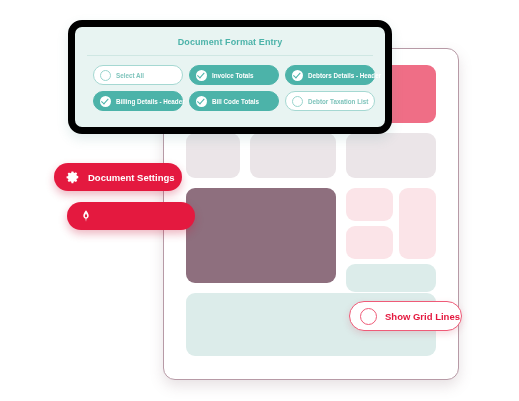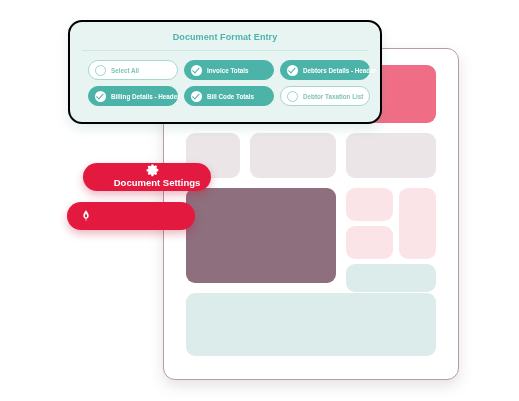--- a/index.html
+++ b/index.html
@@ -44,21 +44,21 @@
   .blk-teal-soft  { background: #dcecea; }
 
   
   .teal-panel {
     position: absolute;
     left: 68px;
     top: 20px;
     width: 310px;
     height: 100px;
     background: #e8f4f2;
-    border: 2px solid #000000;
+    border: 7px solid #000000;
     border-radius: 14px;
     box-shadow: 0 5px 12px rgba(80, 150, 145, 0.16);
   }
   .panel-title {
     position: absolute;
     left: 0; top: 10px;
     width: 100%;
     text-align: center;
     font-size: 9px;
     font-weight: bold;
@@ -229,30 +229,34 @@
       <span class="chk-box"></span>
       <span class="chk-label">Bill Code Totals</span>
     </div>
 
     <div class="chk off" style="left:210px; top:64px; width:90px;">
       <span class="chk-box"></span>
       <span class="chk-label">Debtor Taxation List</span>
     </div>
   </div>
 
-  <div class="red-btn" style="left:83px; top:163px; width:128px;flex-direction:column;">
+  <div class="red-btn" style="left:54px; top:163px; width:128px;">
     <svg class="red-icon" viewBox="0 0 24 24">
       <path fill="#ffffff" d="M12 8.2a3.8 3.8 0 1 0 0 7.6 3.8 3.8 0 0 0 0-7.6zm0 5.7a1.9 1.9 0 1 1 0-3.8 1.9 1.9 0 0 1 0 3.8z"></path>
       <path fill="#ffffff" d="M21 13.6v-3.2l-2.4-.4a6.9 6.9 0 0 0-.8-1.9l1.4-2-2.3-2.3-2 1.4a6.9 6.9 0 0 0-1.9-.8L12.6 2.5H9.4L9 4.9a6.9 6.9 0 0 0-1.9.8l-2-1.4-2.3 2.3 1.4 2a6.9 6.9 0 0 0-.8 1.9l-2.4.4v3.2l2.4.4c.18.66.45 1.3.8 1.9l-1.4 2 2.3 2.3 2-1.4c.6.35 1.24.62 1.9.8l.4 2.4h3.2l.4-2.4c.66-.18 1.3-.45 1.9-.8l2 1.4 2.3-2.3-1.4-2c.35-.6.62-1.24.8-1.9l2.4-.4z"></path>
     </svg>
     <span class="lbl">Document Settings</span>
   </div>
 
   <div class="red-btn" style="left:67px; top:202px; width:128px;">
     <svg class="red-icon" viewBox="0 0 24 24">
       <path fill="#ffffff" d="M12 2.2c-2.9 3.6-4.6 6.6-4.6 9.3 0 2.9 2.1 5 4.6 5s4.6-2.1 4.6-5c0-2.7-1.7-5.7-4.6-9.3z"></path>
       <path fill="#e4193f" d="M12 7.6c-1.3 1.8-2 3.2-2 4.3 0 1.3.9 2.2 2 2.2s2-.9 2-2.2c0-1.1-.7-2.5-2-4.3z"></path>
       <path fill="#ffffff" d="M11.1 16.2h1.8l-.9 5.6z"></path>
     </svg>
   </div>
 
+  <div class="grid-pill">
+    <span class="ring"></span>
+    <span class="lbl">Show Grid Lines</span>
+  </div>
 
 </div>
 
 </body></html>

